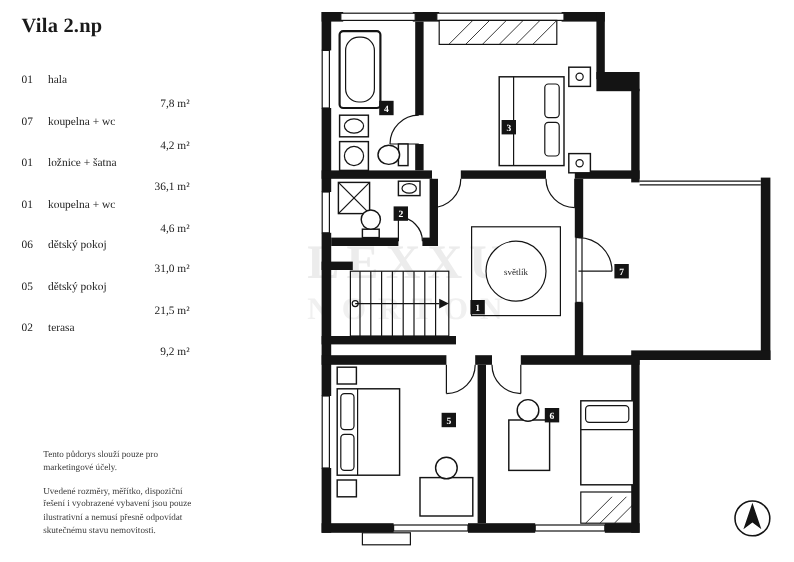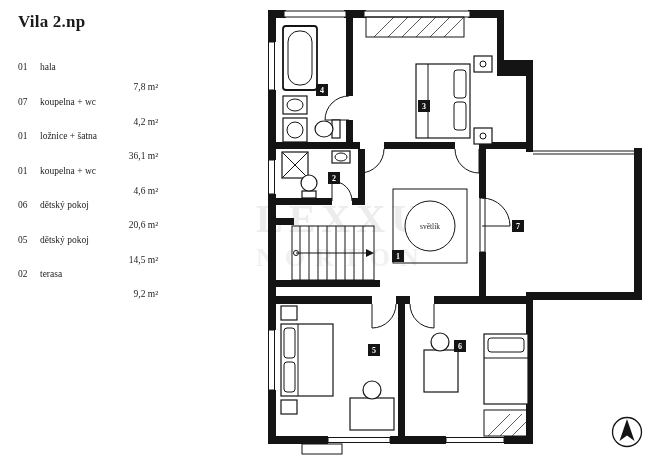--- a/index.html
+++ b/index.html
@@ -53,34 +53,38 @@
         <span class="l-area">36,1 m²</span>
       </div>
       <div class="legend-row">
         <span class="l-num">01</span>
         <span class="l-name">koupelna + wc</span>
         <span class="l-area">4,6 m²</span>
       </div>
       <div class="legend-row">
         <span class="l-num">06</span>
         <span class="l-name">dětský pokoj</span>
-        <span class="l-area">20,6 m²</span>
+        <span class="l-area">31,0 m²</span>
       </div>
       <div class="legend-row">
         <span class="l-num">05</span>
         <span class="l-name">dětský pokoj</span>
-        <span class="l-area">14,5 m²</span>
+        <span class="l-area">21,5 m²</span>
       </div>
       <div class="legend-row">
         <span class="l-num">02</span>
         <span class="l-name">terasa</span>
         <span class="l-area">9,2 m²</span>
       </div>
     </div>
 
+    <div class="disclaimer">
+      <p>Tento půdorys slouží pouze pro marketingové účely.</p>
+      <p>Uvedené rozměry, měřítko, dispoziční řešení i vyobrazené vybavení jsou pouze ilustrativní a nemusí přesně odpovídat skutečnému stavu nemovitosti.</p>
+    </div>
   </div>
 
   <svg class="plan-svg" viewBox="0 0 662 468">
 
     <g>
       <text class="wm1" x="256" y="232">LEXXUS</text>
       <text class="wm2" x="256" y="266">NORTON</text>
     </g>
 
     <g>

